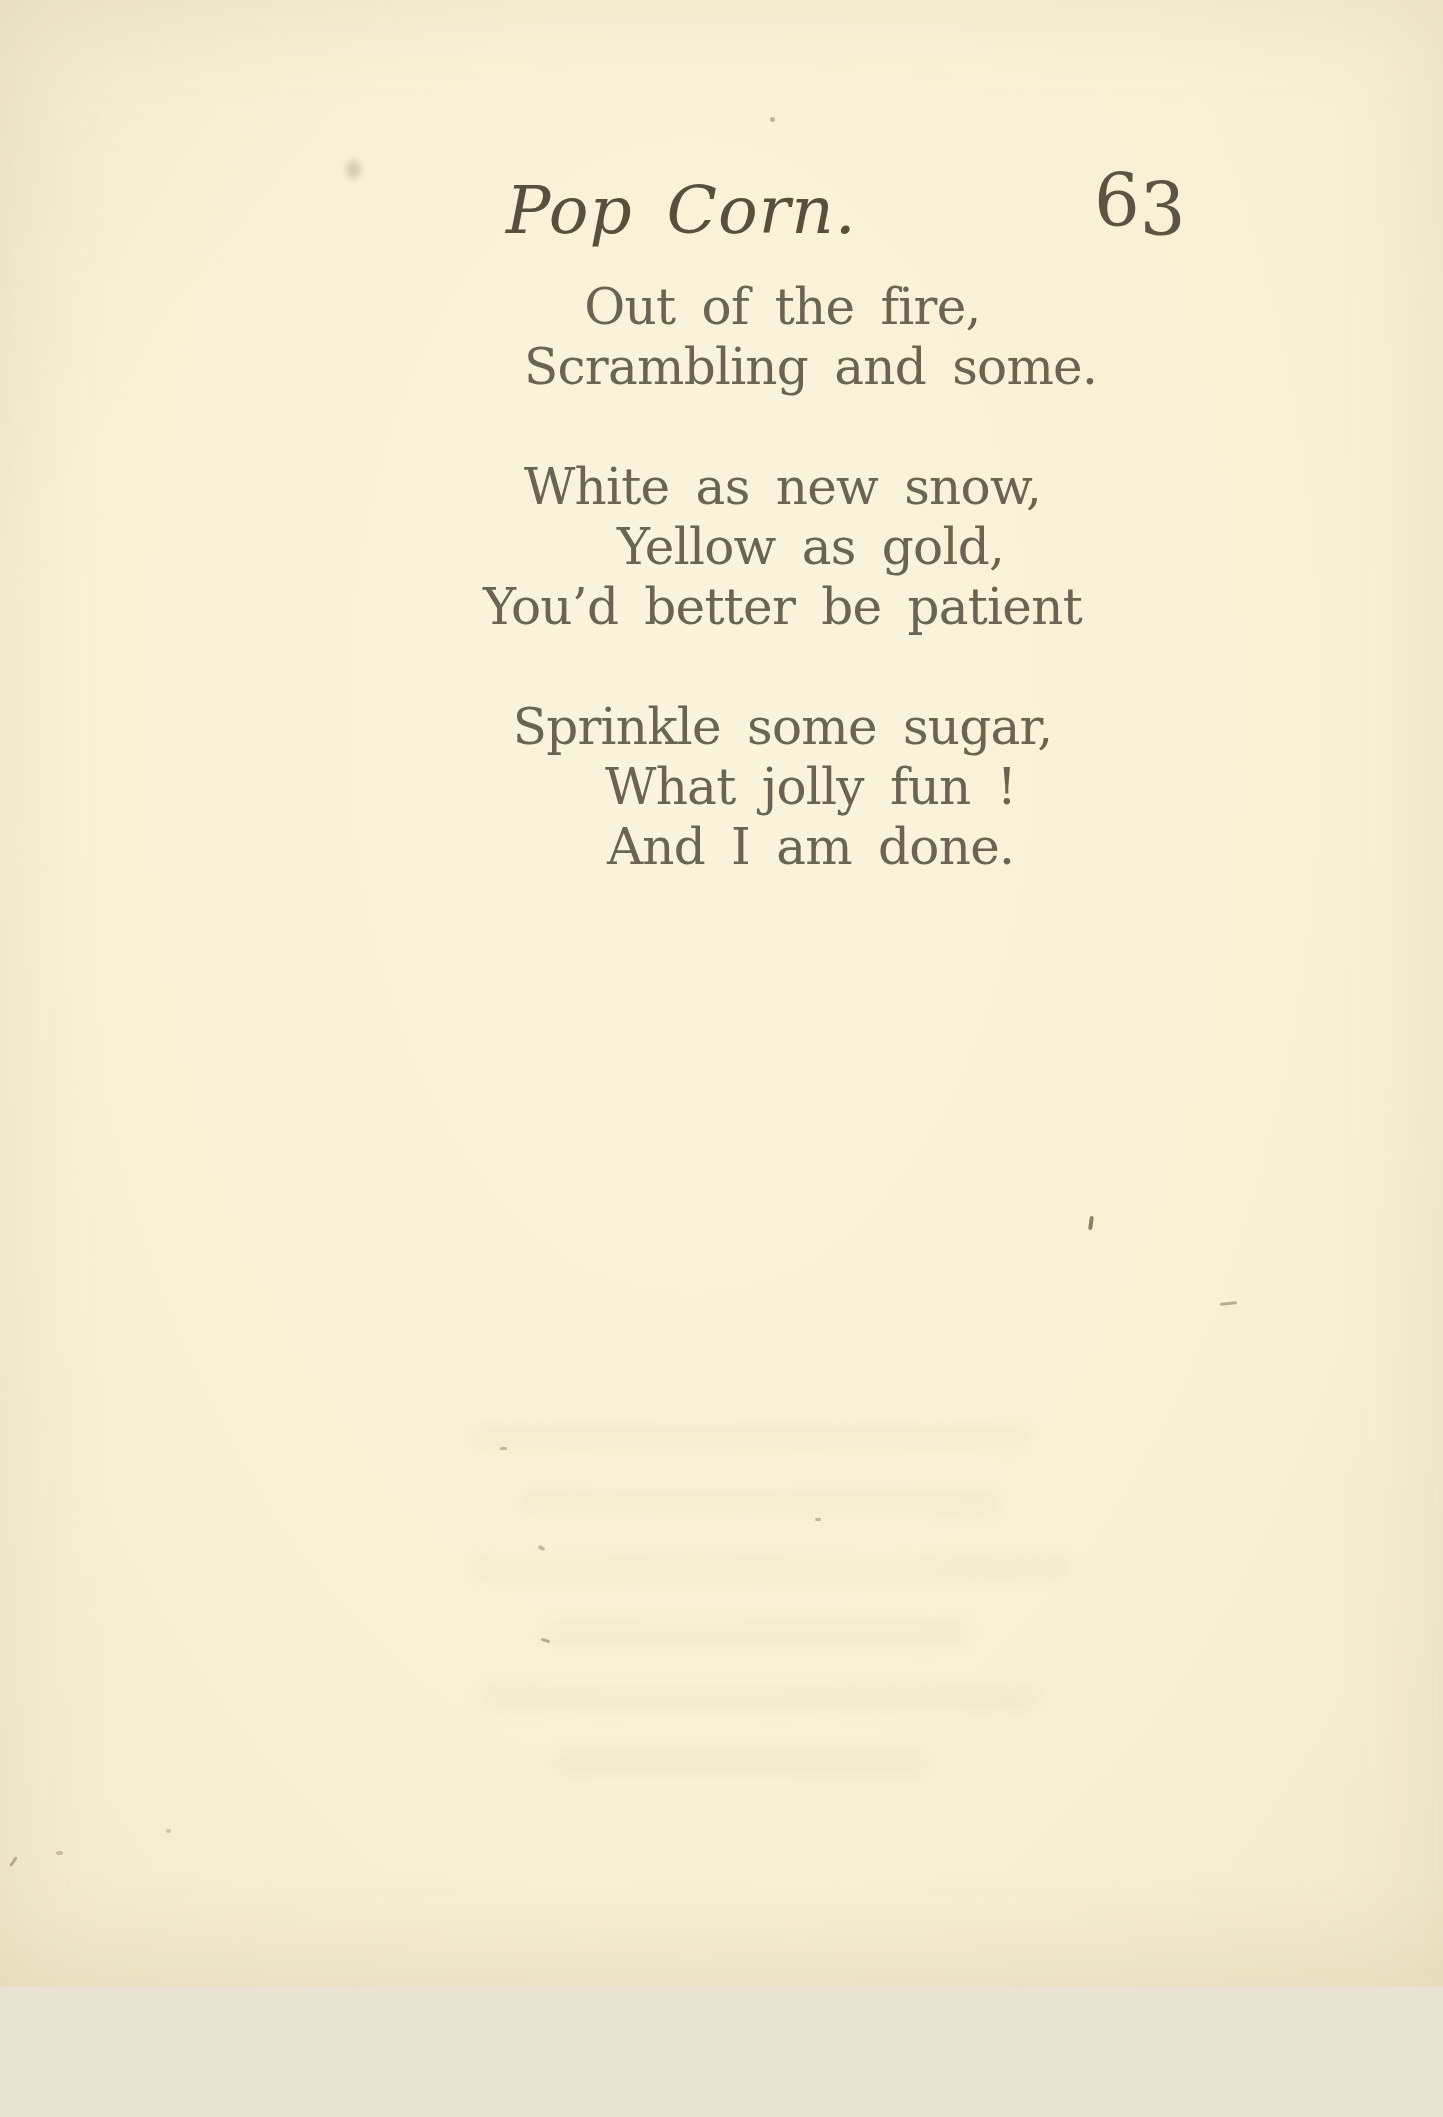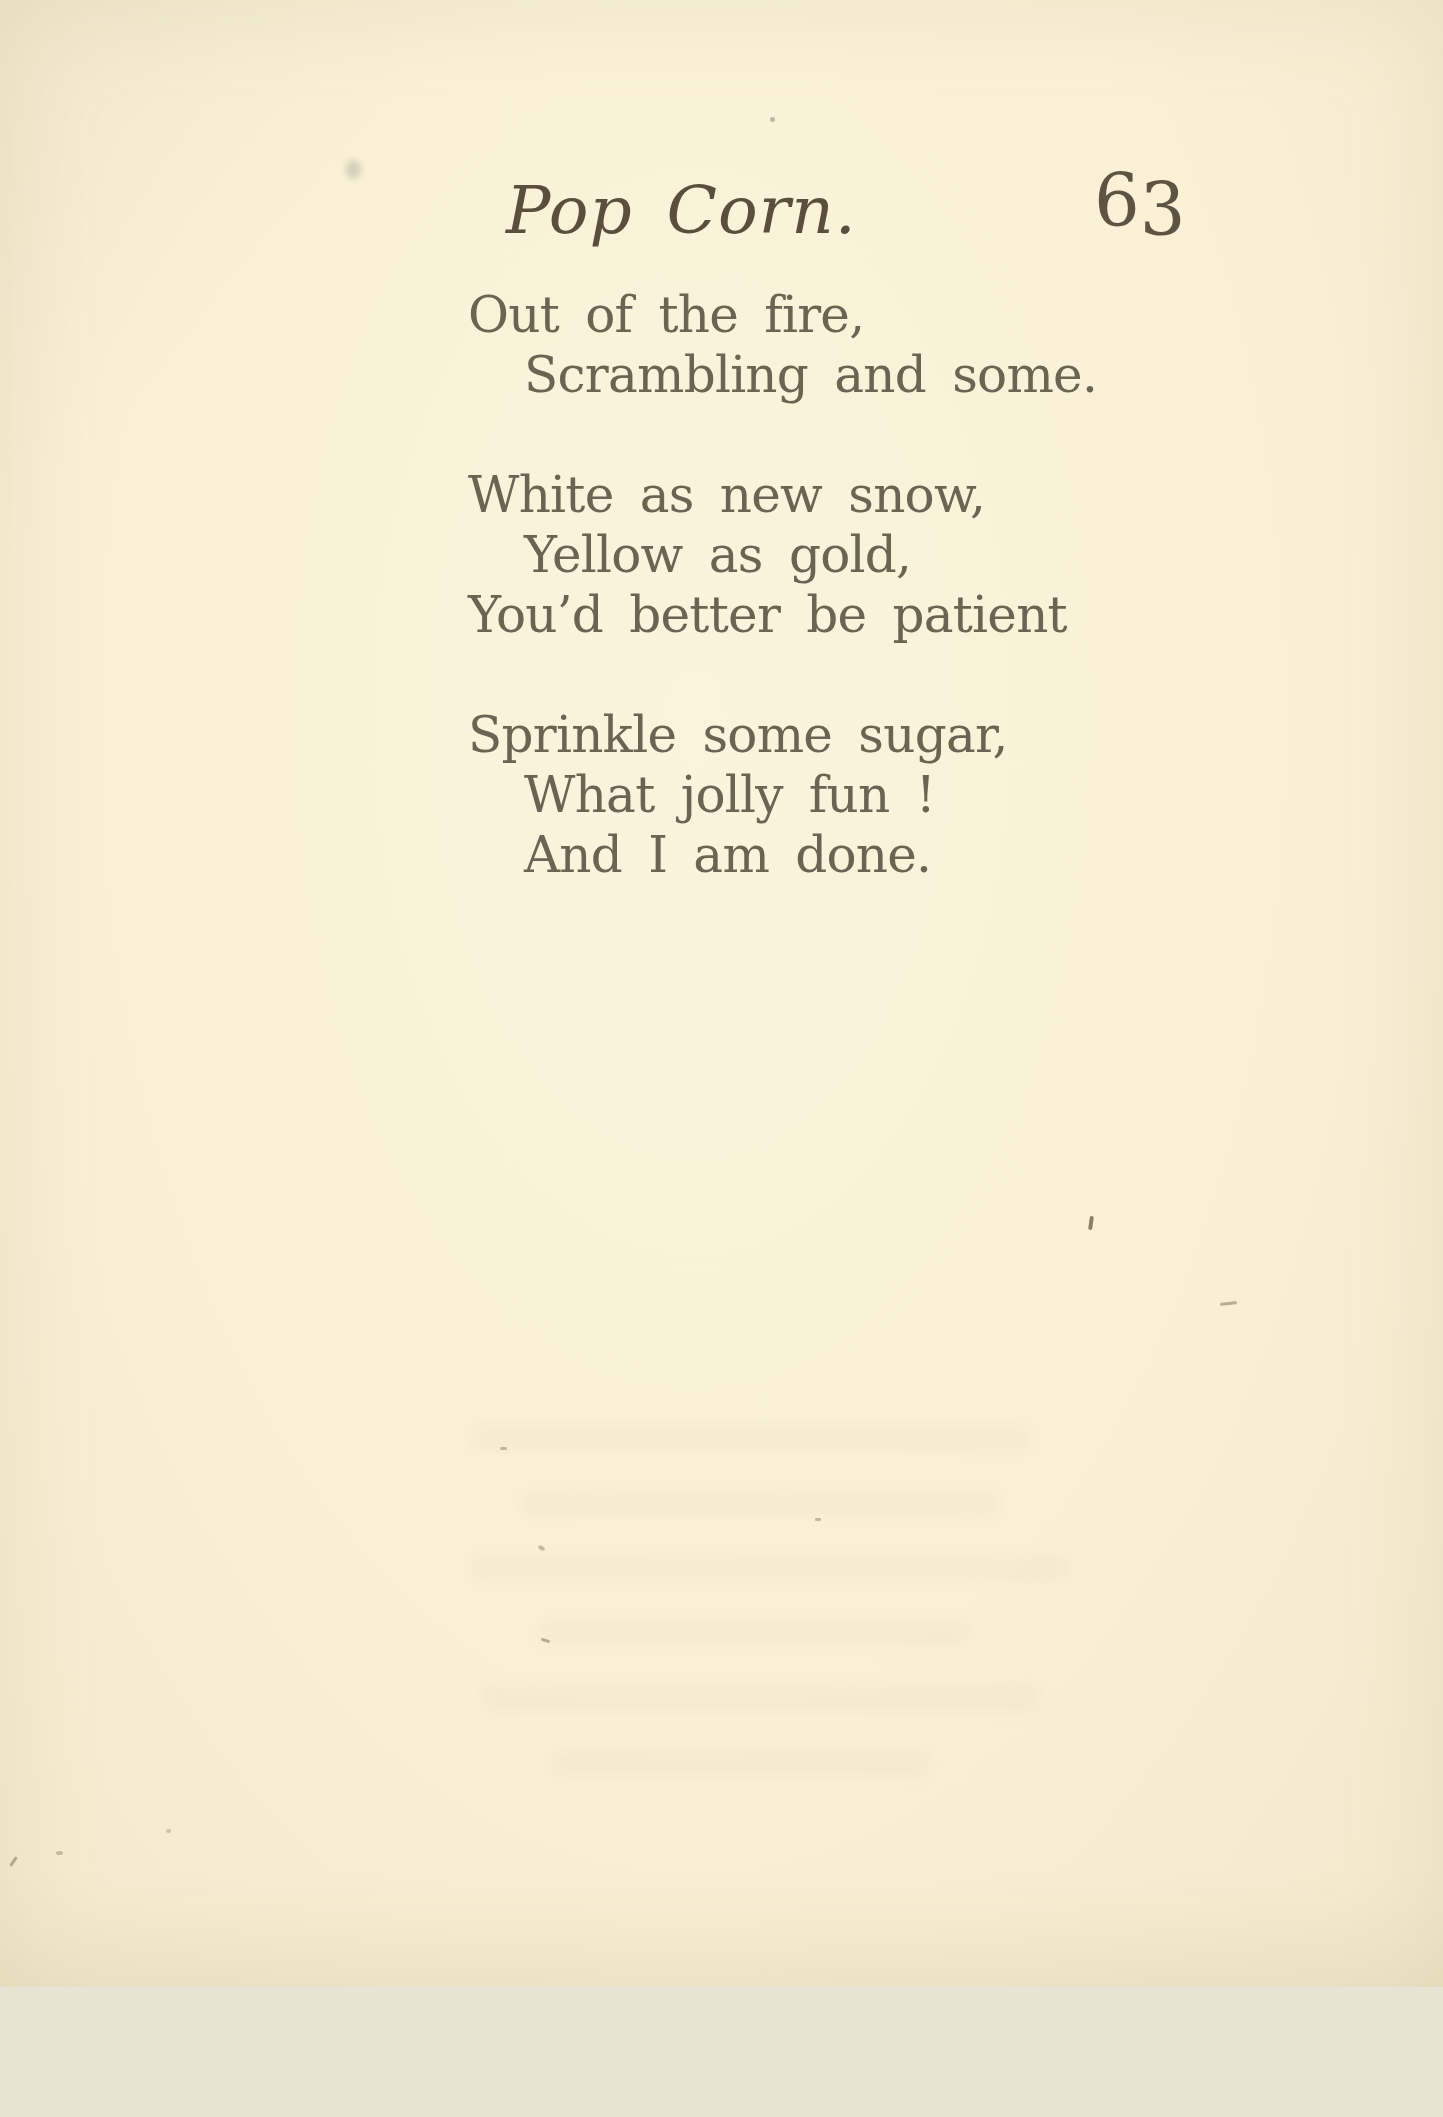--- a/index.html
+++ b/index.html
@@ -11,20 +11,21 @@
     position: relative;
     width: 1443px;
     height: 1987px;
     overflow: hidden;
     font-family: "DejaVu Serif", "Liberation Serif", serif;
     background:
       linear-gradient(135deg, rgba(160,150,130,0.07) 0%, rgba(160,150,130,0) 16%),
       linear-gradient(0deg, rgba(170,155,115,0.06) 0%, rgba(170,155,115,0) 6%),
       radial-gradient(ellipse at 48% 36%, var(--paper-light) 0%, var(--paper) 55%, var(--paper-edge) 100%);
     box-shadow: inset 0 0 100px rgba(180,165,120,0.18);
+    text-align: center;
   }
 
   
   .title {
     position: absolute;
     left: 506px;
     top: 176px;
     font-style: italic;
     font-size: 66px;
     line-height: 70px;
@@ -50,21 +51,21 @@
   .poem {
     position: absolute;
     left: 468px;
     top: 277px;
     font-size: 50px;
     line-height: 60px;
     letter-spacing: -0.015em;
     word-spacing: 0.22em;
     color: var(--ink);
   }
-  .stanza { margin: 8px 0 60px 0; }
+  .stanza { margin: 0 0 60px 0; }
   .line { height: 60px; white-space: pre; }
   .line.indent { padding-left: 56px; }
 
   
   .blemish { position: absolute; pointer-events: none; }
   .smudge  { position: absolute; background: rgba(150,138,92,0.045); filter: blur(7px); border-radius: 10px; pointer-events: none; }
 </style>
 </head>
 <body>
 

